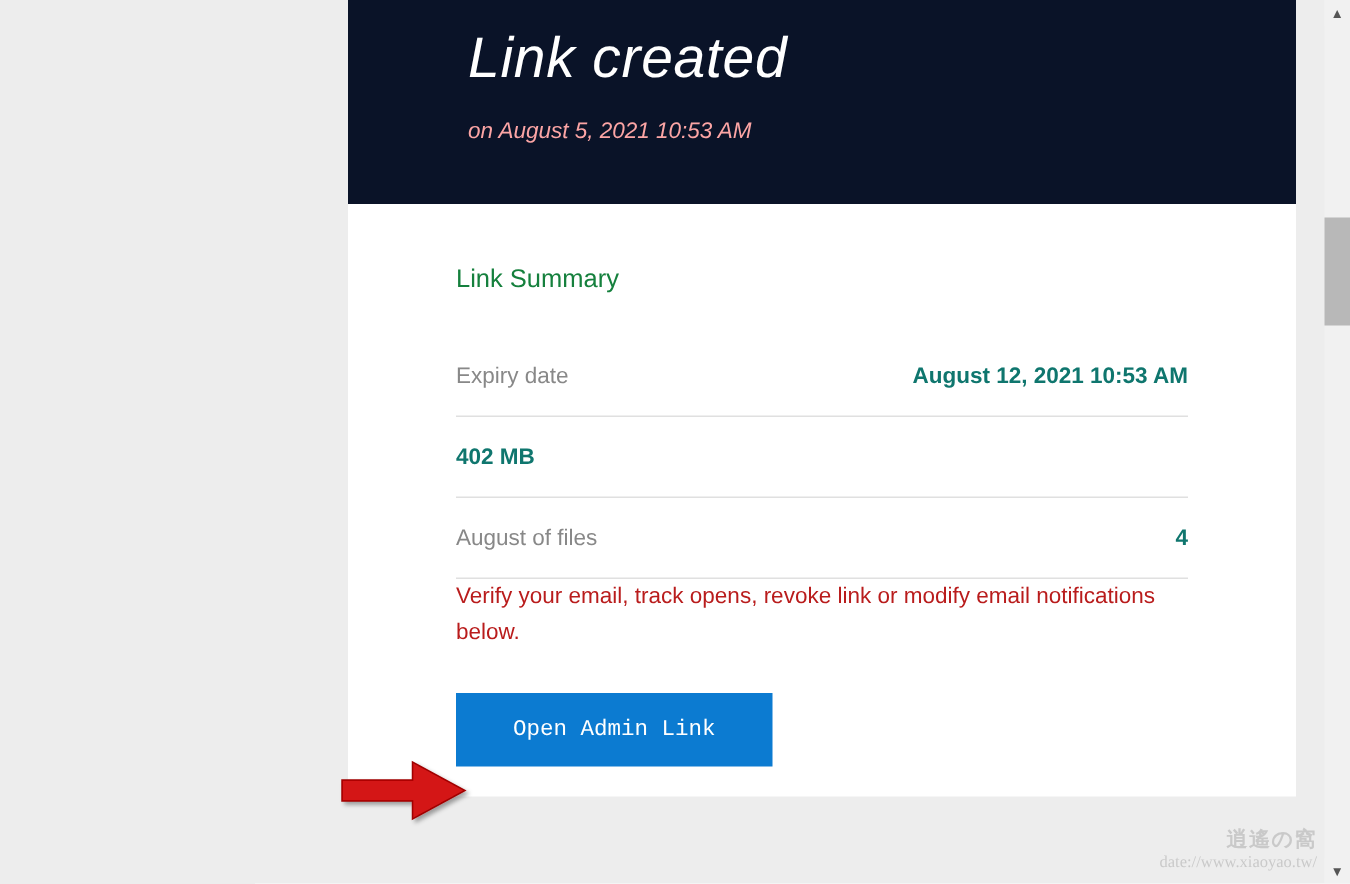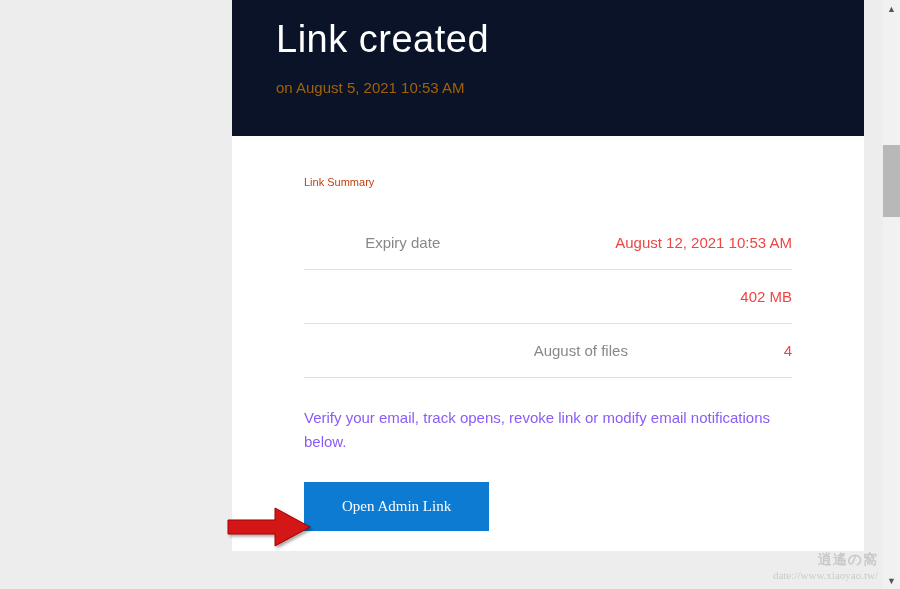--- a/index.html
+++ b/index.html
@@ -24,73 +24,74 @@
     }
     .card {
       background: #ffffff;
       width: 632px;
       margin-left: 232px;
       margin-top: 0;
       box-shadow: 0 0 0 rgba(0,0,0,0);
     }
     .header {
       background: #0a1328;
-      padding: 18px 72px 40px 44px;
+      padding: 18px 72px 40px 80px;
       color: #ffffff;
+      font-style: italic;
     }
     .header-title {
       font-size: 38px;
       font-weight: 300;
       letter-spacing: 0.5px;
       margin-bottom: 18px;
     }
     .header-subtitle {
       font-size: 15px;
       font-weight: 400;
-      color: #a16207;
+      color: #fca5a5;
     }
     .content {
       padding: 40px 72px 20px 72px;
     }
     .summary-title {
-      font-size: 11px;
-      color: #c2410c;
+      font-size: 17px;
+      color: #15803d;
       margin-bottom: 28px;
     }
     .summary-row {
       display: flex;
-      justify-content: flex-end;
+      justify-content: space-between;
       padding: 18px 0;
       border-bottom: 1px solid #e0e0e0;
       font-size: 15px;
     }
     .summary-row:first-of-type {
       border-top: none;
     }
     .summary-label {
       color: #888888;
       width: 250px;
     }
     .summary-value {
-      color: #ef4444;
+      color: #0f766e;
+      font-weight: bold;
     }
     .verify-text {
       font-size: 15px;
-      color: #8b5cf6;
-      margin-top: 28px;
+      color: #b91c1c;
       margin-bottom: 28px;
       line-height: 1.6;
     }
     .admin-button {
       background: #0c7bd1;
       color: #ffffff;
       border: none;
       padding: 16px 38px;
       font-size: 15px;
-      font-family: Liberation Serif, serif;
+      font-family: Liberation Mono, monospace;
       cursor: pointer;
       display: inline-block;
     }
     .arrow-annotation {
       position: absolute;
       left: 220px;
       top: 502px;
       pointer-events: none;
     }
     .scrollbar-track {

